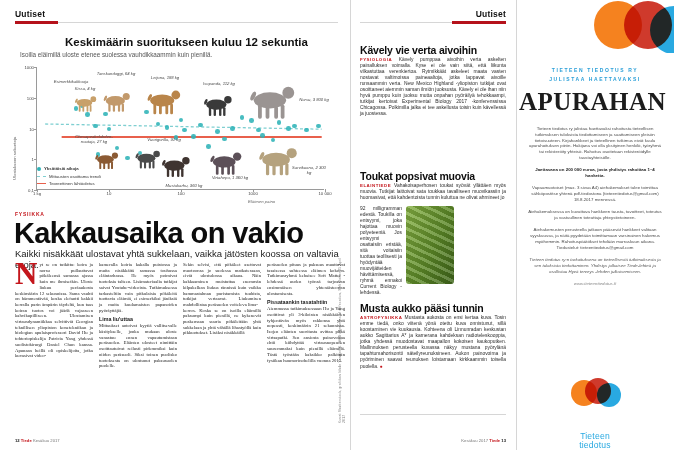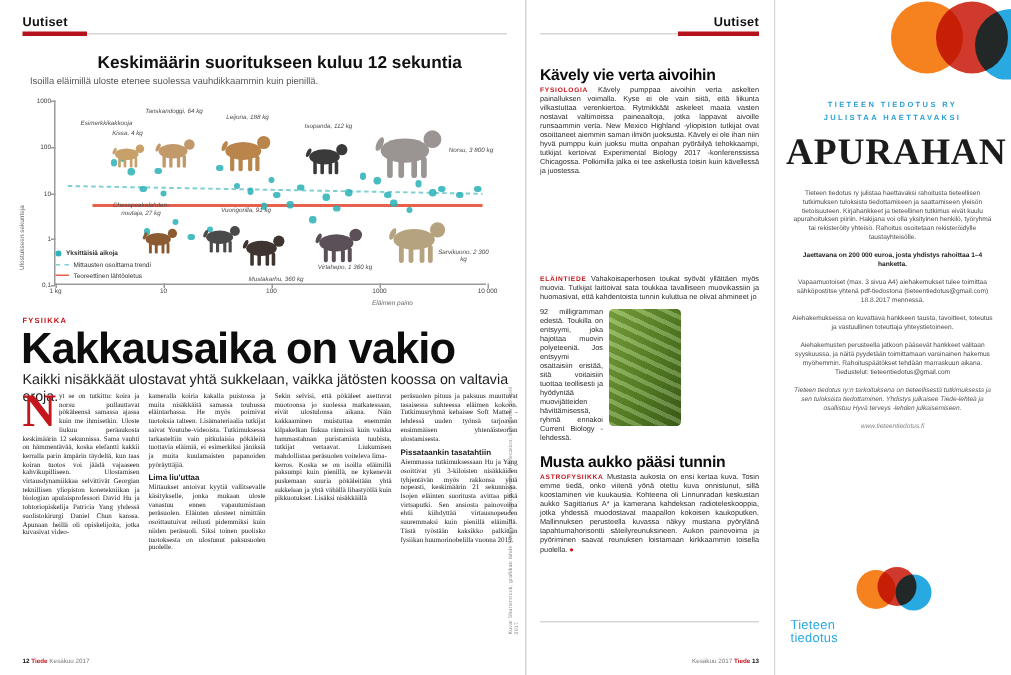--- a/index.html
+++ b/index.html
@@ -55,26 +55,26 @@
     background:linear-gradient(115deg,#86b144 0%,#5d8a28 55%,#3f651a 100%);
     border-radius:3px; overflow:hidden;
   }
   #caterpillar:before {
     content:""; position:absolute; inset:0;
     background:repeating-linear-gradient(25deg, rgba(255,255,255,.18) 0 3px, rgba(0,0,0,.12) 3px 7px);
   }
 
   
   .ad-head { font-size:5px; font-weight:bold; color:#2a9fd8; letter-spacing:1.6px; text-align:center; }
-  #ad-big { font-family:"Liberation Serif", serif; font-size:25px; font-weight:bold; letter-spacing:.5px; color:#1c1c1c; text-align:right; }
+  #ad-big { font-family:"Liberation Serif", serif; font-size:25px; font-weight:bold; letter-spacing:.5px; color:#1c1c1c; text-align:left; }
   .ad-p { font-size:4.4px; line-height:5.8px; color:#4a4a4a; text-align:center; margin-bottom:6.5px; }
   .ad-p.bold { font-weight:bold; color:#222; }
   .ad-p.italic { font-style:italic; color:#555; }
   .ad-p.link { color:#888; font-style:italic; margin-bottom:4px; }
-  #ad-logo-text { font-size:8.6px; line-height:9.2px; color:#29a9e1; letter-spacing:.2px; }
+  #ad-logo-text { font-size:8.6px; line-height:9.2px; color:#29a9e1; text-align:center; letter-spacing:.2px;margin-top:20px; }
   .blend { mix-blend-mode:multiply; }
 </style>
 </head>
 <body>
 
 <svg width="0" height="0" style="position:absolute">
   <symbol id="quad" viewBox="0 0 100 70">
     <ellipse cx="48" cy="34" rx="30" ry="15"></ellipse>
     <circle cx="82" cy="20" r="11"></circle>
     <rect x="26" y="42" width="7" height="26" rx="3"></rect>
@@ -249,20 +249,21 @@
   <div class="abs hairline" style="left:360px; top:22px; width:92px; height:1px;"></div>
   <div class="abs head-red" style="left:452px; top:21px; width:54px;"></div>
   <div class="abs section-head" style="left:360px; top:9px; width:146px; text-align:right;">Uutiset</div>
 
   <div class="abs news-title" style="left:360px; top:44px; width:146px;">Kävely vie verta aivoihin</div>
   <div class="abs news-body" style="left:360px; top:57px; width:146px;">
     <span class="news-kicker">FYSIOLOGIA</span>
     <span>Kävely pumppaa aivoihin verta askelten painalluksen voimalla. Kyse ei ole vain siitä, että liikunta vilkastuttaa verenkiertoa. Rytmikkäät askeleet maata vasten nostavat valtimoissa paineaaltoja, jotka lappavat aivoille runsaammin verta. New Mexico Highland -yliopiston tutkijat ovat osoittaneet aiemmin saman ilmiön juoksusta. Kävely ei ole ihan niin hyvä pumppu kuin juoksu mutta onpahan pyöräilyä tehokkaampi, tutkijat kertoivat Experimental Biology 2017 -konferenssissa Chicagossa. Polkimilla jalka ei tee askellusta toisin kuin kävellessä ja juostessa.</span>
   </div>
 
+  <div class="abs news-title" style="left:360px; top:170px; width:146px;">Toukat popsivat muovia</div>
   <div class="abs news-body" style="left:360px; top:183px; width:146px;">
     <span class="news-kicker">ELÄINTIEDE</span>
     <span>Vahakoisaperhosen toukat syövät yllättäen myös muovia. Tutkijat laittoivat sata toukkaa tavalliseen muovikassiin ja huomasivat, että kahdentoista tunnin kuluttua ne olivat ahmineet jo</span>
   </div>
   <div class="abs news-body" style="left:360px; top:206px; width:42px; height:92px;">92 milligramman edestä. Toukilla on entsyymi, joka hajottaa muovin polyeteeniä. Jos entsyymi osattaisiin eristää, sitä voitaisiin tuottaa teollisesti ja hyödyntää muovijätteiden hävittämisessä, ryhmä ennakoi Current Biology -lehdessä.</div>
   <div class="abs" id="caterpillar" style="left:406px; top:206px; width:48px; height:78px;"></div>
 
   <div class="abs news-title" style="left:360px; top:302px; width:146px;">Musta aukko pääsi tunnin</div>
   <div class="abs news-body" style="left:360px; top:315px; width:146px;">
     <span class="news-kicker">ASTROFYSIIKKA</span>

